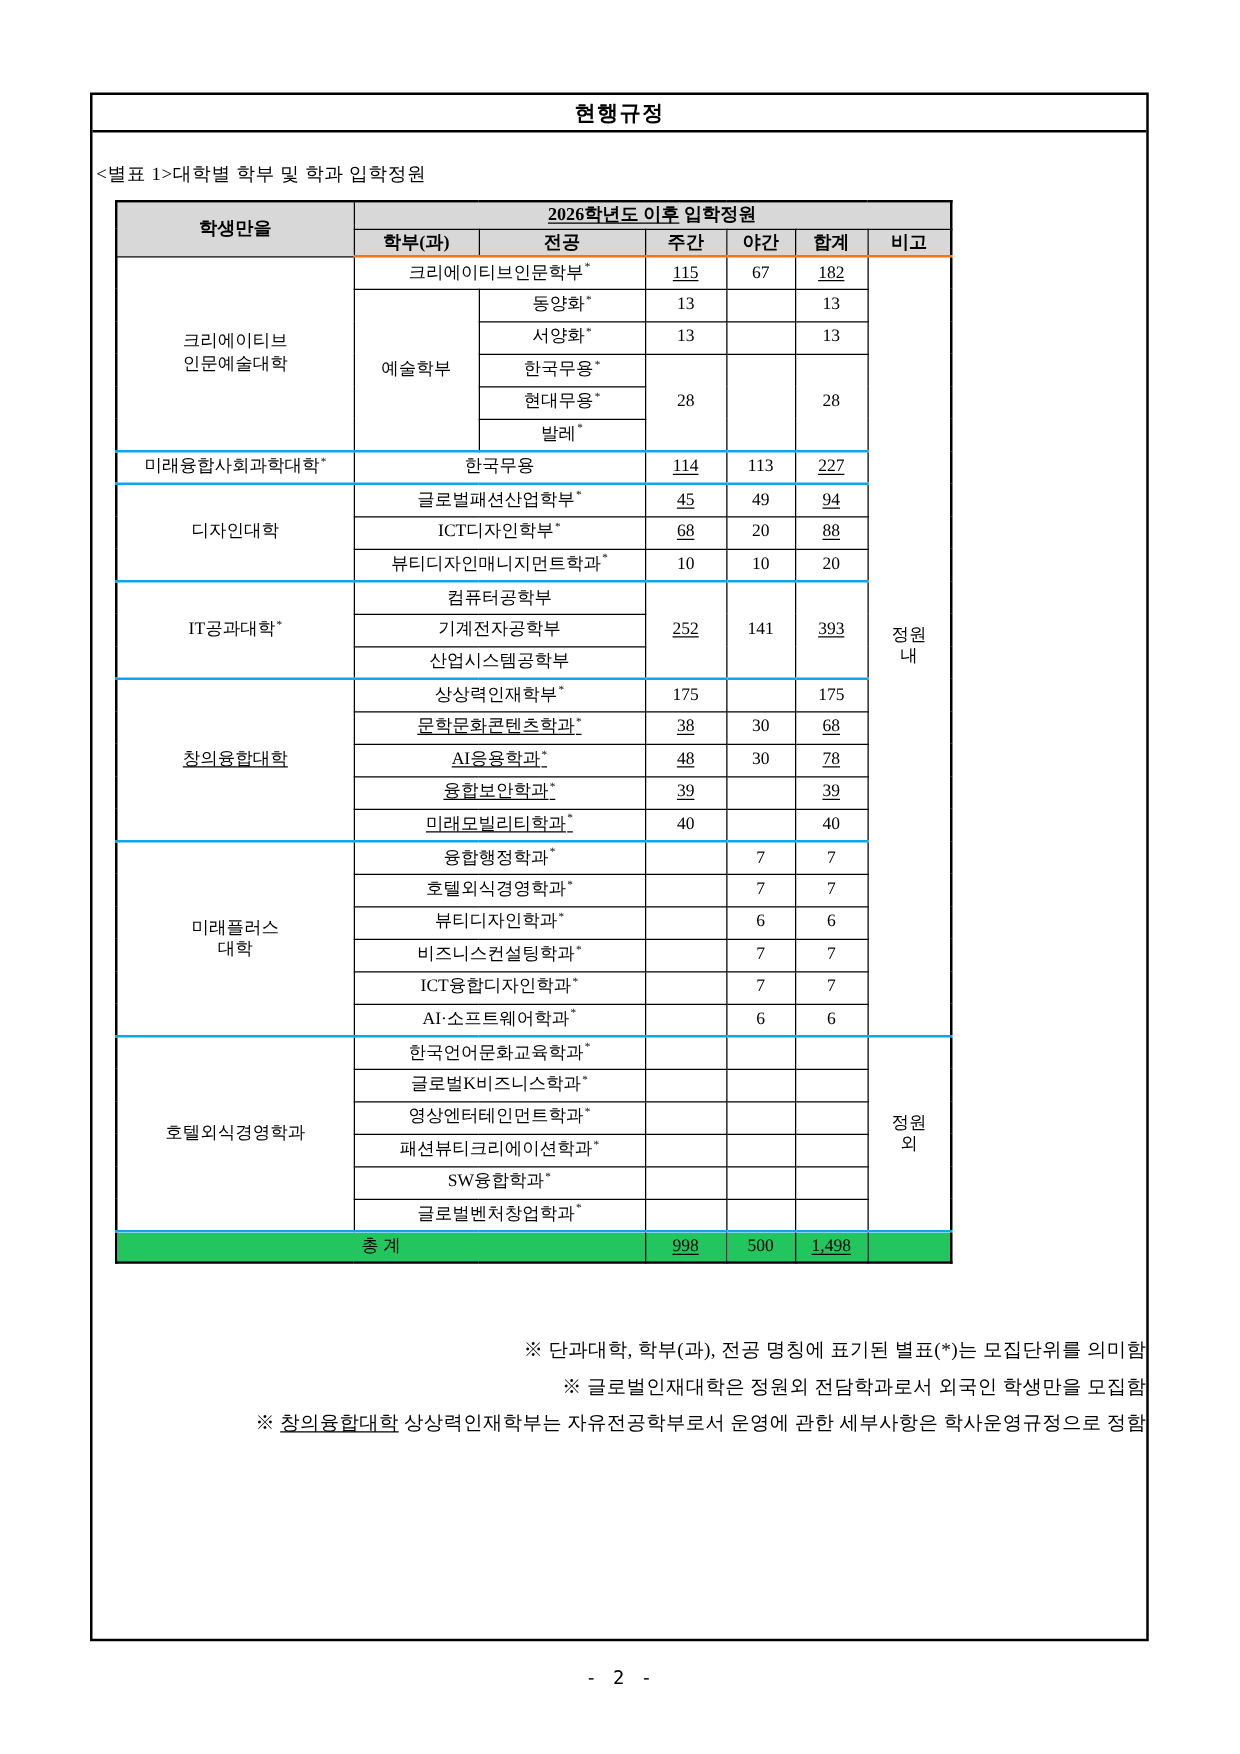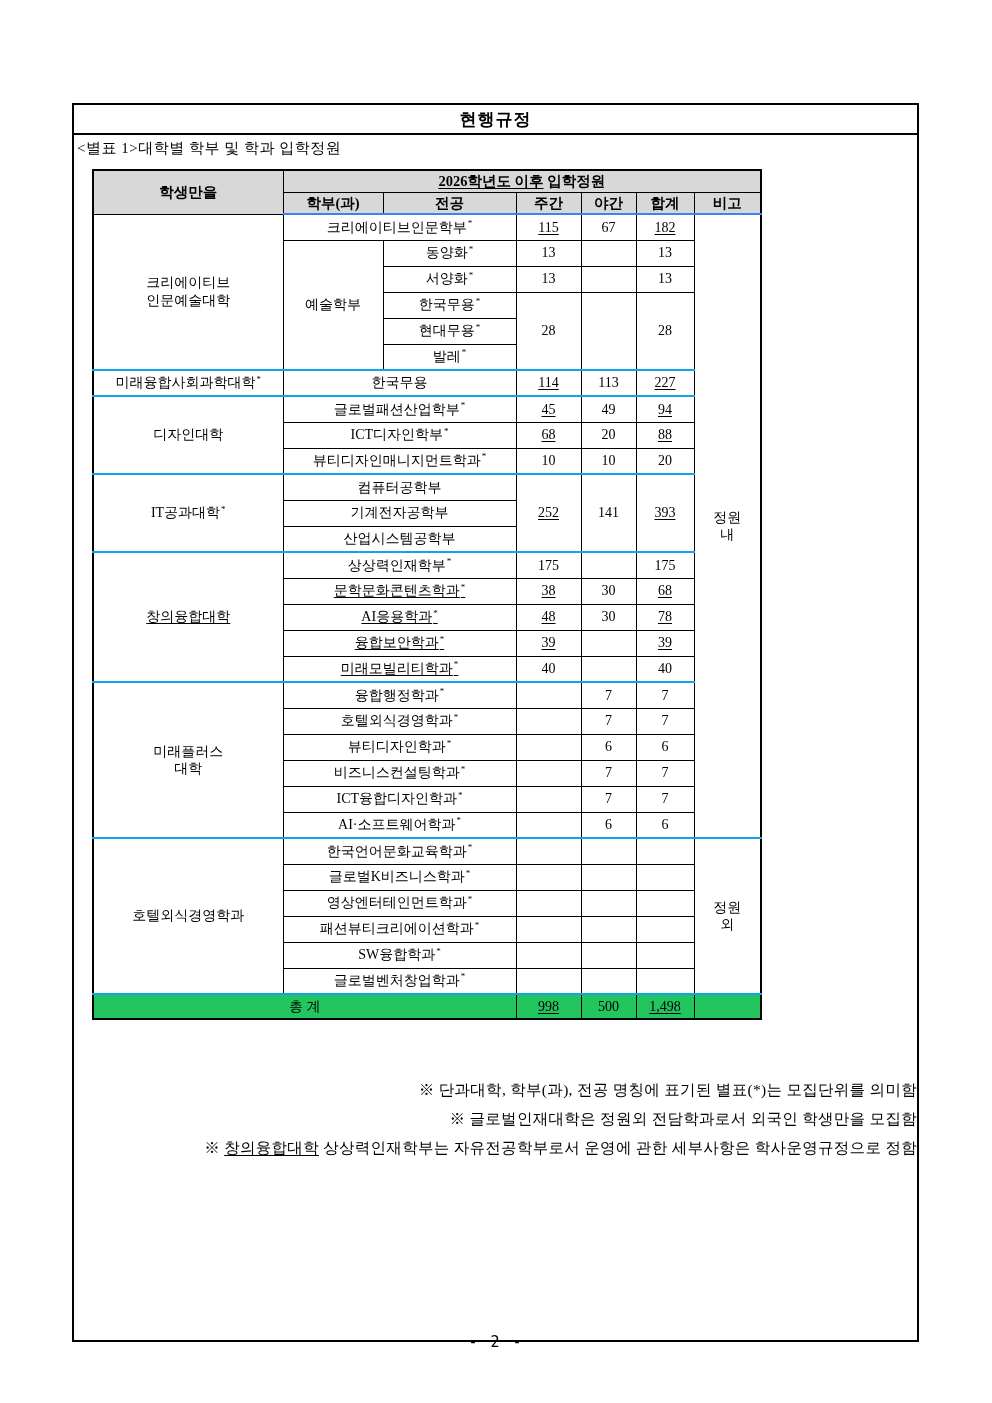--- a/index.html
+++ b/index.html
@@ -9,47 +9,46 @@
     font-family: "Liberation Serif", "DejaVu Serif", serif;
     color: #000;
   }
   .page { position: relative; width: 992px; height: 1403px; background: #fff; overflow: hidden; }
 
   .outer-box {
     position: absolute; left: 72px; top: 74px;
     width: 847px; height: 1239px;
     border: 2px solid #000;
     background: #fff;
-    margin-top: 29px;
   }
   .title-bar {
     height: 30px;
     border-bottom: 2px solid #000;
     display: flex; align-items: center; justify-content: center;
     font-weight: bold; font-size: 17px; letter-spacing: 1px;
   }
-  .subtitle { font-size: 15px; padding: 4px 2px 0 3px; letter-spacing: 0.5px; }
+  .subtitle { font-size: 15px; padding: 24px 2px 0 3px; letter-spacing: 0.5px; }
 
   table.quota {
     border-collapse: collapse; table-layout: fixed;
     margin: 11px 0 0 18px;
     border: 2px solid #000;
   }
   table.quota th, table.quota td {
     border: 1px solid #000;
     text-align: center; vertical-align: middle;
     font-size: 14px; line-height: 1.25;
     padding: 1px 2px; height: 26px;
     overflow: hidden;
   }
   table.quota thead th {
     background: #d8d8d8; font-weight: bold;
     height: 22px; font-size: 14.5px;
   }
-  table.quota thead tr:last-child th { border-bottom: 2px solid #3b82f6; }
+  table.quota thead tr:last-child th { border-bottom: 2px solid #f97316; }
   table.quota tr.block > td { border-top: 2px solid #0ea5e9; }
   table.quota tr.total > td { background: #22c55e; height: 25px; }
 
   .u { text-decoration: underline; text-underline-offset: 2px; }
   .ast { font-size: 9px; vertical-align: super; line-height: 0; margin-left: 1px; }
 
   .footnotes { margin: 60px 0 0 20px; font-size: 15.5px; letter-spacing: 0.3px; }
   .footnote { line-height: 20px; margin-bottom: 9px; white-space: nowrap; text-align: right; }
 
   .page-number {

